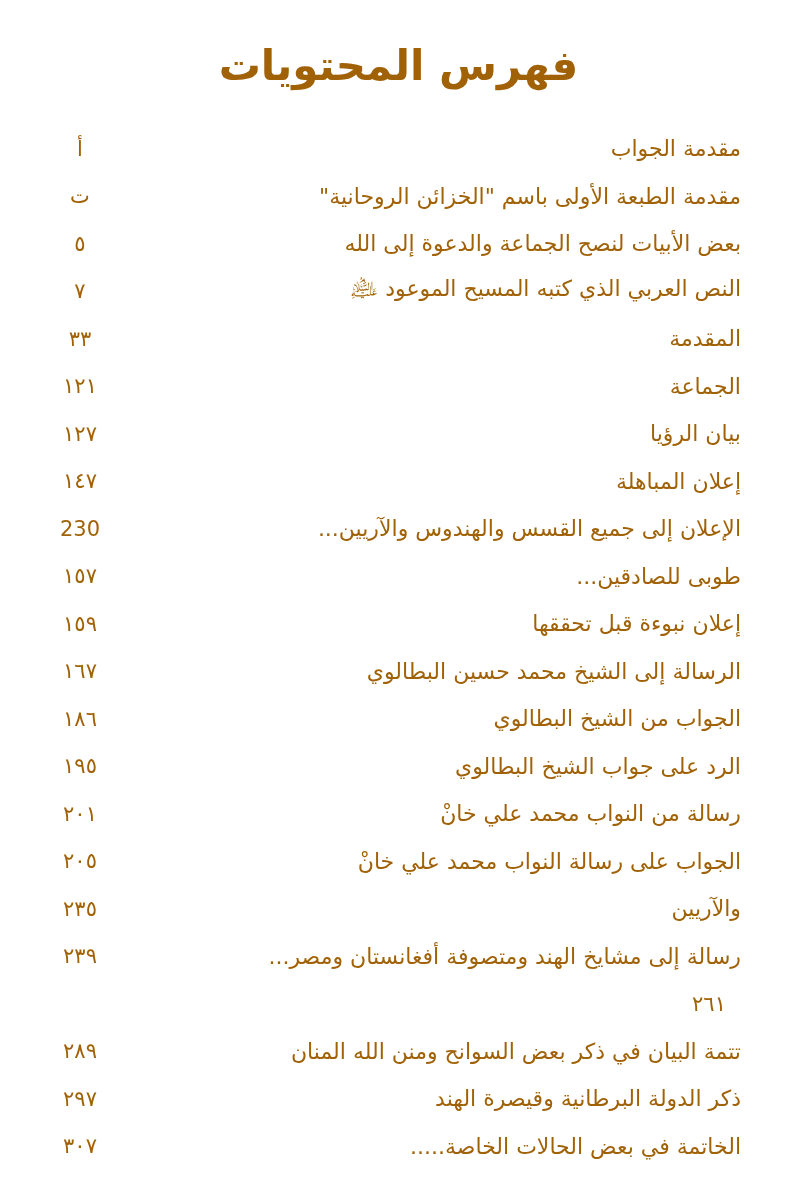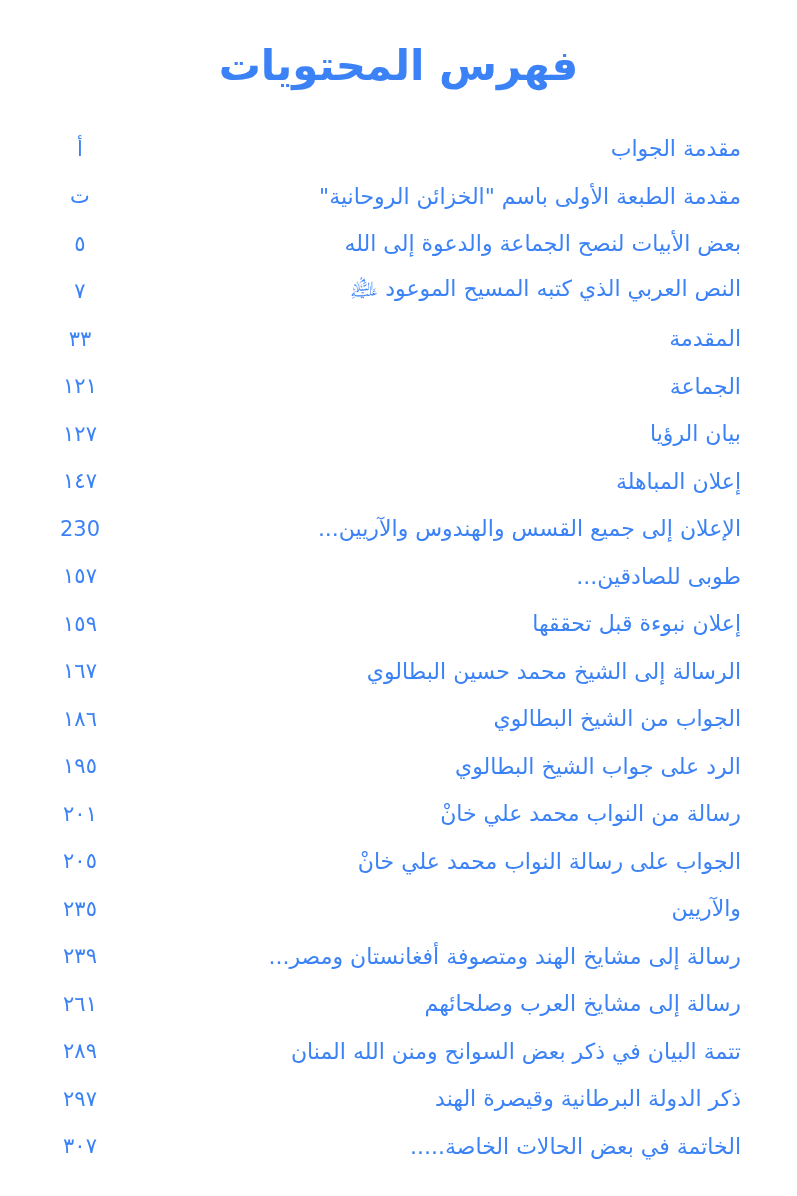--- a/index.html
+++ b/index.html
@@ -6,21 +6,21 @@
     margin: 0;
     padding: 0;
     background: #ffffff;
   }
   .page {
     position: relative;
     width: 797px;
     height: 1196px;
     margin: 0 auto;
     background: #ffffff;
-    color: #3b82f6;
+    color: #a16207;
     font-family: "DejaVu Sans", sans-serif;
     direction: rtl;
     overflow: hidden;
     box-sizing: border-box;
   }
   .page-title {
     margin-top: 36px;
     text-align: center;
     font-size: 42px;
     font-weight: bold;
@@ -142,21 +142,20 @@
       <span class="entry-title">والآريين</span>
       <span class="entry-page">٢٣٥</span>
     </div>
 
     <div class="toc-row">
       <span class="entry-title">رسالة إلى مشايخ الهند ومتصوفة أفغانستان ومصر...</span>
       <span class="entry-page">٢٣٩</span>
     </div>
 
     <div class="toc-row">
-      <span class="entry-title">رسالة إلى مشايخ العرب وصلحائهم</span>
       <span class="entry-page">٢٦١</span>
     </div>
 
     <div class="toc-row">
       <span class="entry-title">تتمة البيان في ذكر بعض السوانح ومنن الله المنان</span>
       <span class="entry-page">٢٨٩</span>
     </div>
 
     <div class="toc-row">
       <span class="entry-title">ذكر الدولة البرطانية وقيصرة الهند</span>

